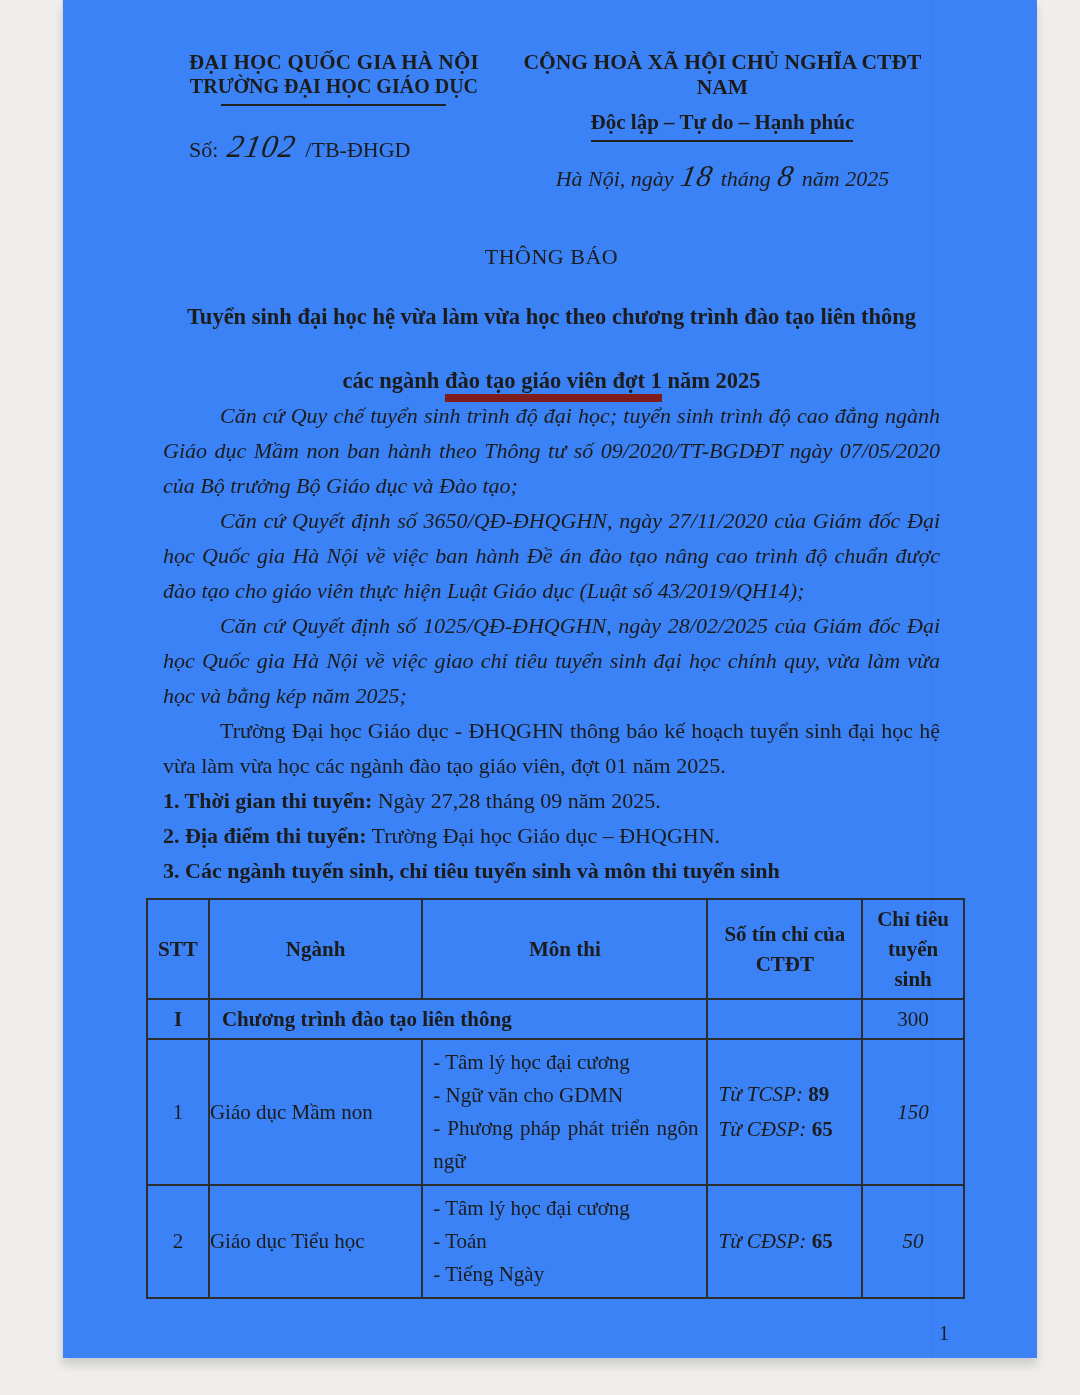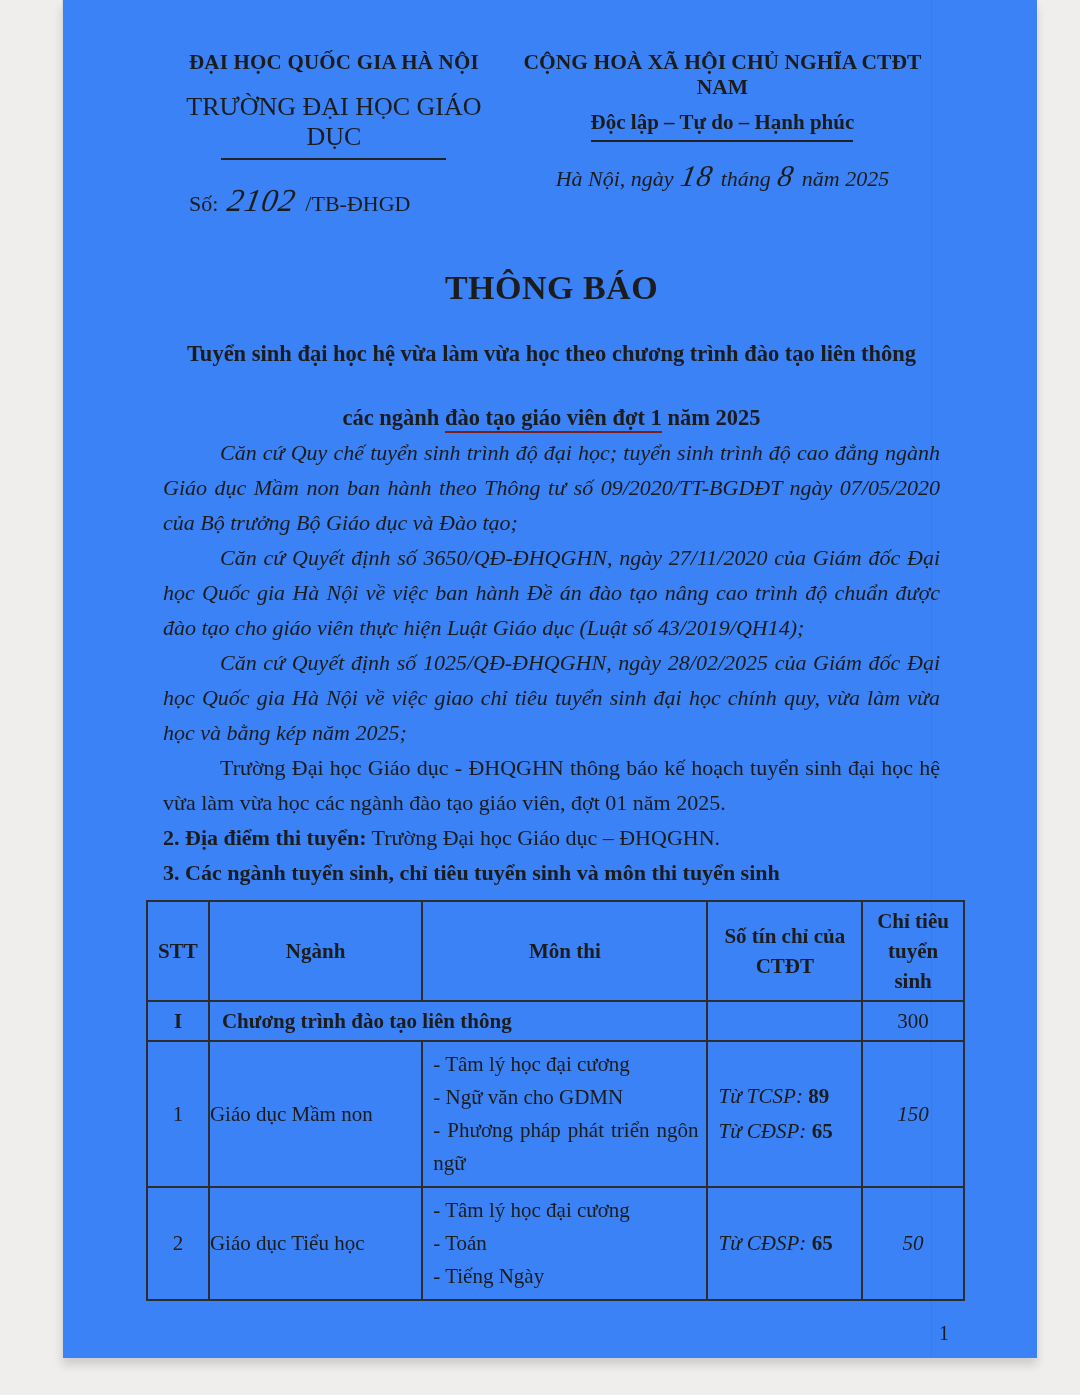--- a/index.html
+++ b/index.html
@@ -23,39 +23,39 @@
     position:absolute; top:0; left:868px; width:1px; height:100%;
     background:rgba(0,0,0,0.05);
   }
   .content { position:relative; padding:50px 97px 0 100px; }
 
   
   .header-row { display:flex; }
   .org-block { width:44%; text-align:center; }
   .nat-block { width:56%; text-align:center; }
   .org-line1 { font-weight:bold; font-size:21px; letter-spacing:.2px; }
-  .org-line2 { font-weight:normal; font-size:26px; margin-top:17px; }
+  .org-line2 { font-weight:bold; font-size:20px; margin-top:0; }
   .rule { height:2px; background:#222; margin:6px auto 0; }
   .rule-org { width:225px; }
   .rule-nat { width:262px; margin-top:5px; }
   .nat-line1 { font-weight:bold; font-size:21.5px; }
   .nat-line2 { font-weight:bold; font-size:21px; margin-top:10px; }
   .so-line { margin-top:30px; text-align:left; padding-left:26px; font-size:22px; }
   .handwrite {
     display:inline-block; font-style:italic; font-size:32px; line-height:20px;
     transform:skewX(-10deg); letter-spacing:1px; padding:0 4px;
   }
   .hand-sm { font-size:30px; padding:0 2px; }
   .date-line { margin-top:24px; font-style:italic; font-size:22px; }
 
   
   .title-block { text-align:center; margin-top:52px; }
-  .title-main { font-weight:bold; font-size:34px; letter-spacing:.5px; }
+  .title-main { font-weight:normal; font-size:22px; letter-spacing:.5px; }
   .title-sub { font-weight:bold; font-size:22.5px; margin-top:30px; line-height:34px; }
-  .u { border-bottom:2px solid #7f1d1d; padding-bottom:1px; }
+  .u { border-bottom:8px solid #7f1d1d; padding-bottom:1px; }
 
   
   .body-block { }
   .para {
     font-size:22px; line-height:35px;
     text-align:justify; text-indent:57px;
   }
   .it { font-style:italic; }
   .num-item { font-size:22px; line-height:35px; }
   .num-item b { font-weight:bold; }
@@ -130,20 +130,24 @@
         <span class="u">đào tạo giáo viên đợt 1</span>
         <span>năm 2025</span>
       </div>
     </div>
 
     <div class="body-block">
       <p class="para it">Căn cứ Quy chế tuyển sinh trình độ đại học; tuyển sinh trình độ cao đẳng ngành Giáo dục Mầm non ban hành theo Thông tư số 09/2020/TT-BGDĐT ngày 07/05/2020 của Bộ trưởng Bộ Giáo dục và Đào tạo;</p>
       <p class="para it">Căn cứ Quyết định số 3650/QĐ-ĐHQGHN, ngày 27/11/2020 của Giám đốc Đại học Quốc gia Hà Nội về việc ban hành Đề án đào tạo nâng cao trình độ chuẩn được đào tạo cho giáo viên thực hiện Luật Giáo dục (Luật số 43/2019/QH14);</p>
       <p class="para it">Căn cứ Quyết định số 1025/QĐ-ĐHQGHN, ngày 28/02/2025 của Giám đốc Đại học Quốc gia Hà Nội về việc giao chỉ tiêu tuyển sinh đại học chính quy, vừa làm vừa học và bằng kép năm 2025;</p>
       <p class="para">Trường Đại học Giáo dục - ĐHQGHN thông báo kế hoạch tuyển sinh đại học hệ vừa làm vừa học các ngành đào tạo giáo viên, đợt 01 năm 2025.</p>
+      <div class="num-item">
+        <b>1. Thời gian thi tuyển:</b>
+        <span>Ngày 27,28 tháng 09 năm 2025.</span>
+      </div>
       <div class="num-item">
         <b>2. Địa điểm thi tuyển:</b>
         <span>Trường Đại học Giáo dục – ĐHQGHN.</span>
       </div>
       <div class="num-item">
         <b>3. Các ngành tuyển sinh, chỉ tiêu tuyển sinh và môn thi tuyển sinh</b>
       </div>
     </div>
 
     <table class="ts">

